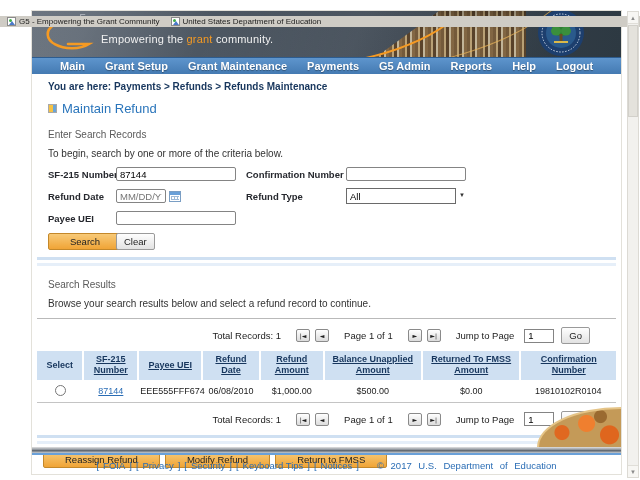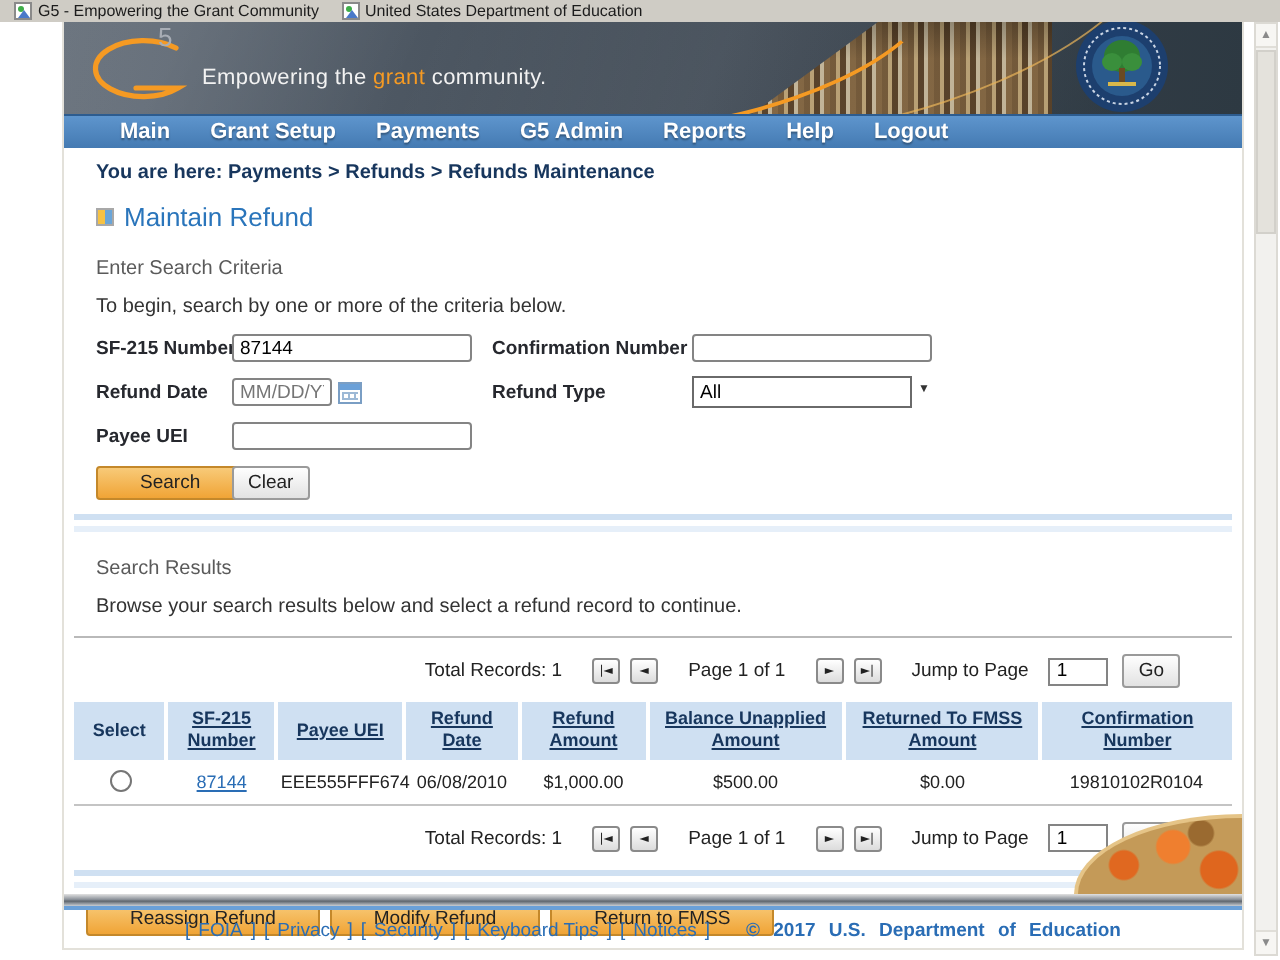--- a/index.html
+++ b/index.html
@@ -6,21 +6,21 @@
   html,body { width: 640px; height: 480px; overflow: hidden; }
   body {
     font-family: "Liberation Sans", sans-serif;
     background: repeating-linear-gradient(135deg, #fbfaf8 0 4px, #efeeé9 4px 5px, #eeede8 5px 7px);
     position: relative;
     color: #333;
   }
 
   
   .browser-strip {
-    position: absolute; top: 0; left: 0; width: 640px; height: 11px;
+    position: absolute; top: 16px; left: 0; width: 640px; height: 11px;
     background: #cfccc5; display: flex; align-items: center; gap: 3px;
     padding-left: 7px; font-size: 8px; color: #1c1c1c; z-index: 6; white-space: nowrap;
   }
   .broken-img {
     width: 9px; height: 9px; background: #fff; border: 1px solid #8a8a8a; position: relative;
     flex: 0 0 auto;
   }
   .broken-img::before {
     content:""; position:absolute; left:1px; top:1px; width:3px; height:3px;
     border-radius:50%; background:#3fae49;
@@ -199,21 +199,21 @@
   .footer-bar {
     position: absolute; left: 0; right: 0; bottom: 19px; height: 8px;
     background: linear-gradient(#e2e2e2, #8d939b 45%, #5f666e 60%, #c9ced4);
     border-bottom: 2px solid #6aa0d8;
   }
   .footer-links {
     position: absolute; left: 0; right: 0; bottom: 3px; font-size: 9.5px; color: #2a6db5;
     display: flex; justify-content: center; align-items: center; gap: 4px; white-space: nowrap;
   }
   .footer-links .lnk { cursor: pointer; }
-  .copyright { margin-left: 14px; word-spacing: 4px; font-weight: bold; }
+  .copyright { margin-left: 14px; word-spacing: 4px; }
 
   
   .scrollbar {
     position: absolute; right: 1px; top: 11px; width: 12px; height: 467px;
     background: #f2f1ee; border: 1px solid #dcdad4; z-index: 7;
   }
   .sb-btn {
     height: 12px; display: flex; align-items: center; justify-content: center;
     font-size: 6px; color: #8a8a8a; background: #f7f6f3; border-bottom: 1px solid #e0ded8;
   }
@@ -256,40 +256,41 @@
       <ellipse cx="19" cy="22" rx="5" ry="4.5" fill="#3a8f3c"></ellipse>
       <ellipse cx="29" cy="22" rx="5" ry="4.5" fill="#3a8f3c"></ellipse>
       <rect x="22.5" y="25" width="3" height="8" fill="#6b4a22"></rect>
       <path d="M 17 33 H 31" stroke="#d9b84a" stroke-width="2"></path>
     </svg>
   </div>
 
   <div class="nav">
     <span class="nav-item">Main</span>
     <span class="nav-item">Grant Setup</span>
+    <span class="nav-item">Grant Maintenance</span>
     <span class="nav-item">Payments</span>
     <span class="nav-item">G5 Admin</span>
     <span class="nav-item">Reports</span>
     <span class="nav-item">Help</span>
     <span class="nav-item">Logout</span>
   </div>
 
   <div class="content">
 
     <div class="breadcrumb indent">
       <span>You are here:</span>
       <span>Payments &gt; Refunds &gt; Refunds Maintenance</span>
     </div>
 
     <div class="title-row indent">
       <span class="title-icon"></span>
       <span class="page-title">Maintain Refund</span>
     </div>
 
-    <div class="section-label indent">Enter Search Criteria</div>
+    <div class="section-label indent">Enter Search Records</div>
     <div class="hint indent">To begin, search by one or more of the criteria below.</div>
 
     <div class="form-grid indent">
       <span class="form-label">SF-215 Number</span>
       <span><input class="txt" type="text" value="87144" style=""></span>
       <span class="form-label">Confirmation Number</span>
       <span><input class="txt" type="text" value="" style=""></span>
 
       <span class="form-label">Refund Date</span>
       <span class="date-wrap">

